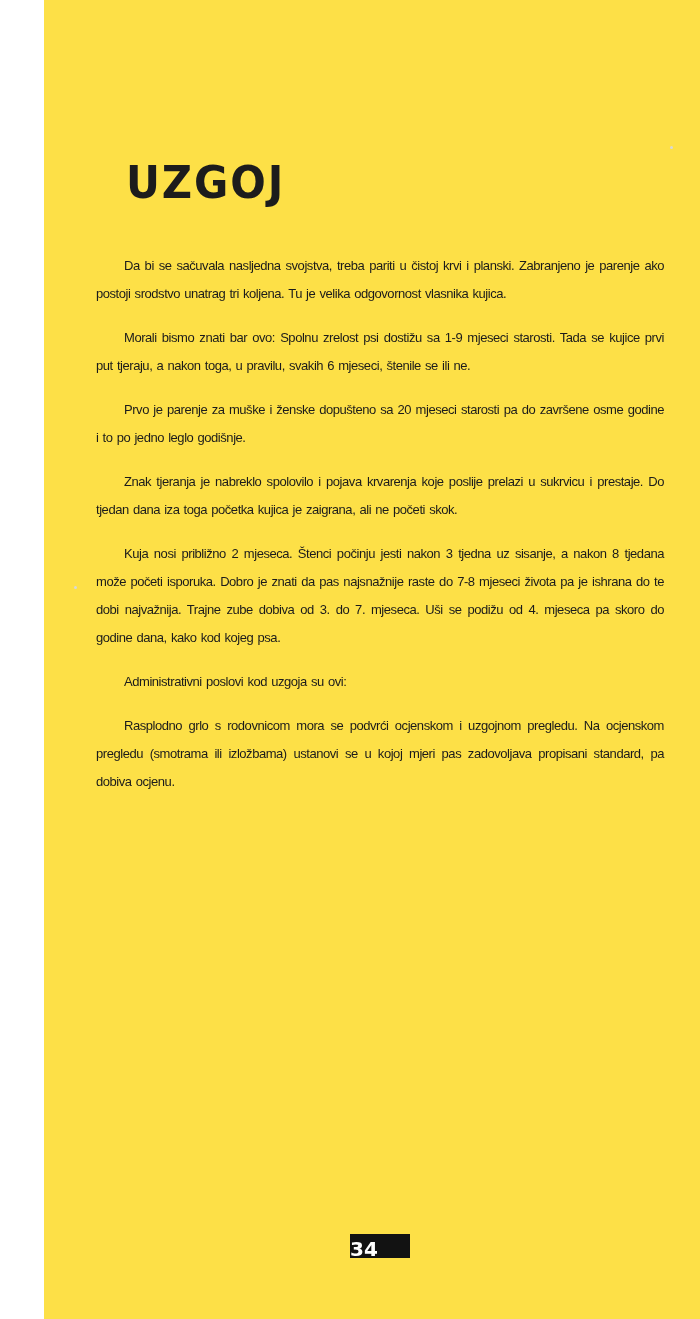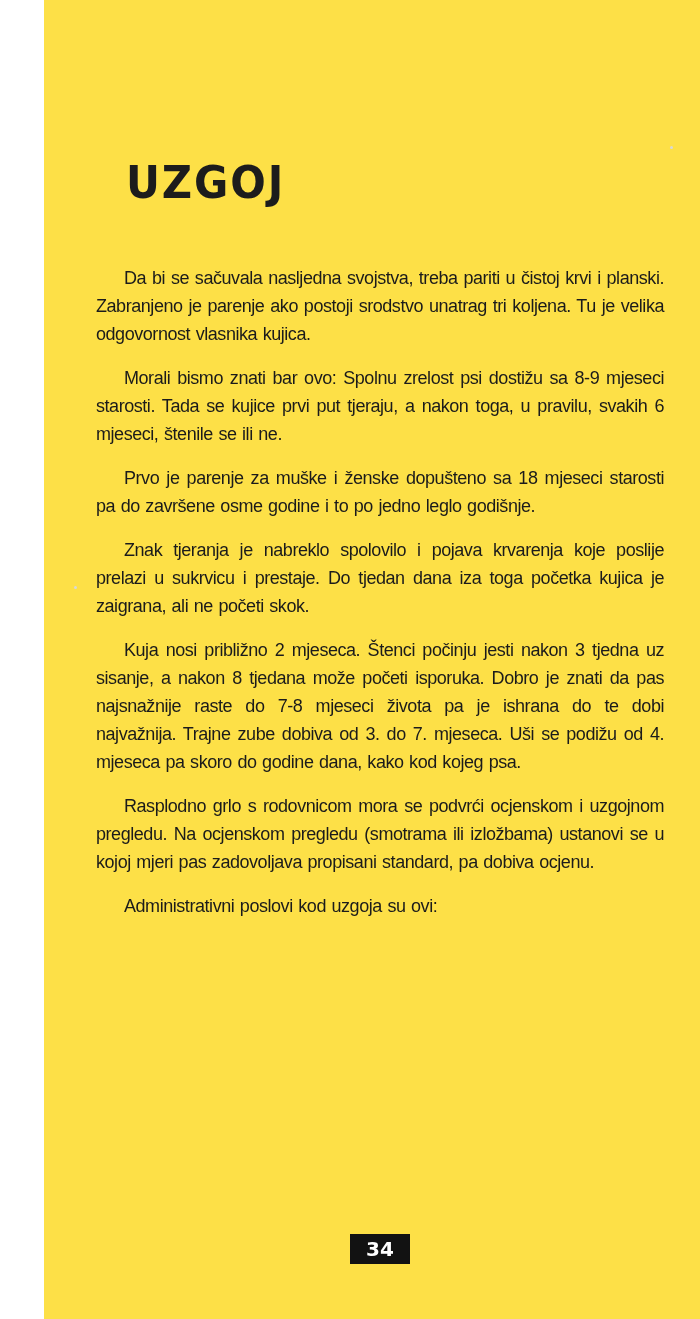--- a/index.html
+++ b/index.html
@@ -32,69 +32,69 @@
       font-weight: bold;
       letter-spacing: 2px;
       color: #1c1c1c;
       line-height: 1;
       transform: scaleX(0.95);
       transform-origin: left top;
     }
     .body-text {
       position: absolute;
       left: 52px;
-      top: 264px;
+      top: 252px;
       width: 568px;
       font-family: "Liberation Sans", sans-serif;
-      font-size: 18px;
+      font-size: 13px;
       line-height: 28px;
       color: #1b1b1b;
       text-align: justify;
     }
     .body-text p {
       margin: 0 0 16px 0;
       text-indent: 28px;
       letter-spacing: -0.45px;
       word-spacing: 1px;
     }
     .page-number {
       position: absolute;
       left: 306px;
       top: 1234px;
       width: 60px;
-      height: 30px;
+      height: 24px;
       background: #121212;
       color: #ffffff;
       font-family: "DejaVu Sans", sans-serif;
       font-weight: bold;
       font-size: 20px;
       line-height: 30px;
-      text-align: center;
+      text-align: left;
     }
     .speck {
       position: absolute;
       width: 3px;
       height: 3px;
       border-radius: 50%;
       background: #d8d8d8;
     }
   </style>
 </head>
 <body>
 
 <div class="page">
   <h1 class="title">UZGOJ</h1>
 
   <div class="body-text">
     <p>Da bi se sačuvala nasljedna svojstva, treba pariti u čistoj krvi i planski. Zabranjeno je parenje ako postoji srodstvo unatrag tri koljena. Tu je velika odgovornost vlasnika kujica.</p>
-    <p>Morali bismo znati bar ovo: Spolnu zrelost psi dostižu sa 8-9 mjeseci starosti. Tada se kujice prvi put tjeraju, a nakon toga, u pravilu, svakih 6 mjeseci, štenile se ili ne.</p>
-    <p>Prvo je parenje za muške i ženske dopušteno sa 18 mjeseci starosti pa do završene osme godine i to po jedno leglo godišnje.</p>
+    <p>Morali bismo znati bar ovo: Spolnu zrelost psi dostižu sa 1-9 mjeseci starosti. Tada se kujice prvi put tjeraju, a nakon toga, u pravilu, svakih 6 mjeseci, štenile se ili ne.</p>
+    <p>Prvo je parenje za muške i ženske dopušteno sa 20 mjeseci starosti pa do završene osme godine i to po jedno leglo godišnje.</p>
     <p>Znak tjeranja je nabreklo spolovilo i pojava krvarenja koje poslije prelazi u sukrvicu i prestaje. Do tjedan dana iza toga početka kujica je zaigrana, ali ne početi skok.</p>
     <p>Kuja nosi približno 2 mjeseca. Štenci počinju jesti nakon 3 tjedna uz sisanje, a nakon 8 tjedana može početi isporuka. Dobro je znati da pas najsnažnije raste do 7-8 mjeseci života pa je ishrana do te dobi najvažnija. Trajne zube dobiva od 3. do 7. mjeseca. Uši se podižu od 4. mjeseca pa skoro do godine dana, kako kod kojeg psa.</p>
+    <p>Administrativni poslovi kod uzgoja su ovi:</p>
     <p>Rasplodno grlo s rodovnicom mora se podvrći ocjenskom i uzgojnom pregledu. Na ocjenskom pregledu (smotrama ili izložbama) ustanovi se u kojoj mjeri pas zadovoljava propisani standard, pa dobiva ocjenu.</p>
-    <p>Administrativni poslovi kod uzgoja su ovi:</p>
   </div>
 
   <div class="page-number">34</div>
 
   <span class="speck" style="left:626px; top:146px;"></span>
   <span class="speck" style="left:30px; top:586px;"></span>
 </div>
 
 </body></html>

